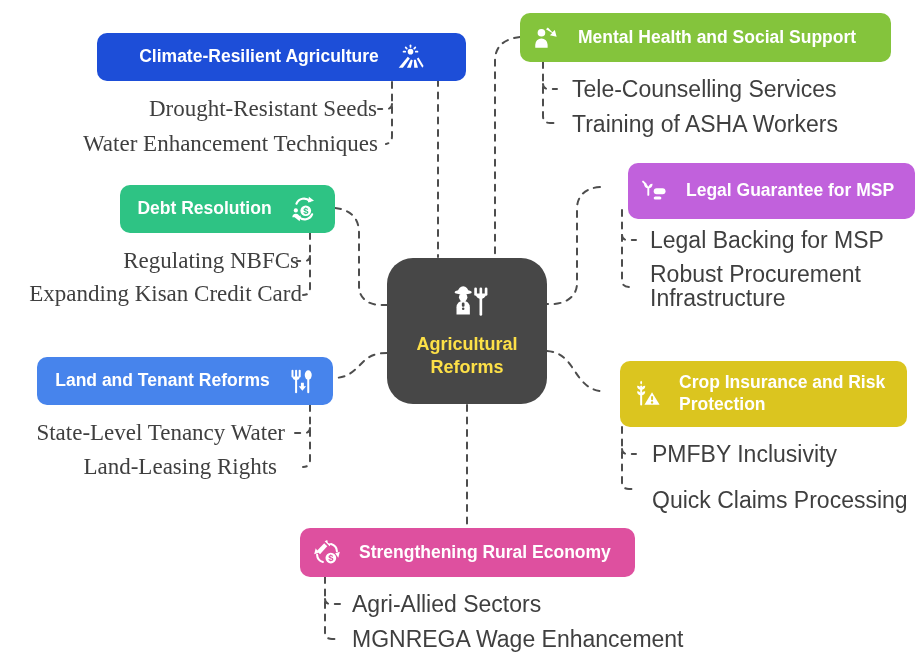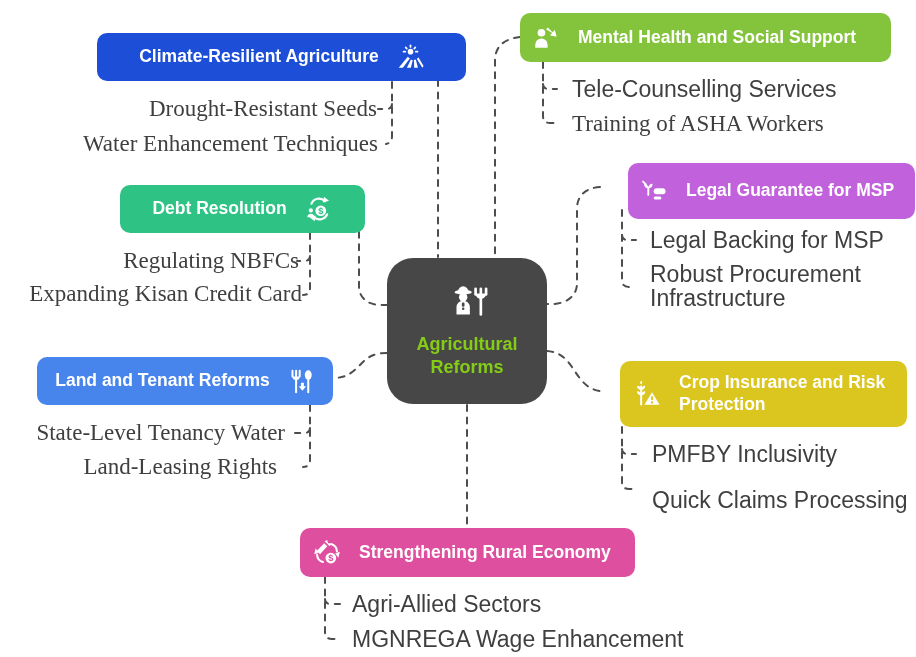--- a/index.html
+++ b/index.html
@@ -18,21 +18,21 @@
     border-radius:10px; color:#ffffff; font-size:17.5px; font-weight:600;
     line-height:1.25; padding:0 13px; gap:18px;
   }
   .node.justify-center { justify-content:center; }
   .node .nlabel { white-space:nowrap; }
   .node .nlabel.wrap { white-space:normal; }
   .node svg.icon { flex:0 0 auto; display:block; }
   .center-node {
     position:absolute; z-index:2; display:flex; flex-direction:column;
     align-items:center; justify-content:center; gap:8px;
-    border-radius:26px; color:#84cc16; text-align:center;
+    border-radius:26px; color:#fde047; text-align:center;
     font-size:18px; font-weight:600; line-height:1.3; padding:10px 14px;
   }
   .leaf {
     position:absolute; z-index:2; color:#3f3f3f; font-size:23px;
     line-height:24px; white-space:nowrap; transform:translateY(-50%);
   }
   .leaf.wrap { white-space:normal; }
   .leaf.r { text-align:right;font-family:Liberation Serif, serif; }
 </style>
 </head>
@@ -117,21 +117,21 @@
     <svg class="icon" width="27" height="27" viewBox="0 0 24 24">
       <g fill="#ffffff">
         <circle cx="7.5" cy="7.8" r="3.4"></circle>
         <path d="M2 21 v-2.6 a5.5 5.5 0 0 1 11 0 V21 Z"></path>
         <path d="M11.5 4.6 l1.7 -1.5 4 4.3 2.2 -2 1.6 5.9 -6 -1.2 2.1 -2 Z"></path>
       </g>
     </svg>
     <span class="nlabel">Mental Health and Social Support</span>
   </div>
 
-  <div class="node justify-center" style="left: 120px; top: 185px; width: 245px; height: 48px; background-color: rgb(46, 195, 132);">
+  <div class="node justify-center" style="left: 120px; top: 185px; width: 215px; height: 48px; background-color: rgb(46, 195, 132);">
     <span class="nlabel">Debt Resolution</span>
     <svg class="icon" width="28" height="28" viewBox="0 0 24 24" style="color: rgb(46, 195, 132);">
       <g stroke="#ffffff" stroke-width="1.8" fill="none" stroke-linecap="round">
         <path d="M5.5 7.5 a7 7 0 0 1 11.5 -2.2"></path>
         <path d="M19 16.5 a7 7 0 0 1 -11.5 2.2"></path>
       </g>
       <g fill="#ffffff">
         <path d="M16.2 1.6 l4.4 3.4 -5.3 1.5 Z"></path>
         <path d="M8.3 22.4 l-4.4 -3.4 5.3 -1.5 Z"></path>
         <circle cx="5" cy="13.2" r="1.8"></circle>
@@ -206,21 +206,21 @@
       </g>
       <text x="15.3" y="19.2" font-size="8" font-weight="bold" text-anchor="middle" fill="currentColor">$</text>
     </svg>
     <span class="nlabel">Strengthening Rural Economy</span>
   </div>
 
   <div class="leaf r" style="right:539px;top:109px;">Drought-Resistant Seeds</div>
   <div class="leaf r" style="right:538px;top:144px;">Water Enhancement Techniques</div>
 
   <div class="leaf" style="left:572px;top:89px;">Tele-Counselling Services</div>
-  <div class="leaf" style="left:572px;top:124px;font-family:Liberation Serif, serif;">Training of ASHA Workers</div>
+  <div class="leaf" style="left:572px;top:124px;">Training of ASHA Workers</div>
 
   <div class="leaf r" style="right:617px;top:261px;">Regulating NBFCs</div>
   <div class="leaf r" style="right:614px;top:294px;">Expanding Kisan Credit Card</div>
 
   <div class="leaf" style="left:650px;top:240px;">Legal Backing for MSP</div>
   <div class="leaf wrap" style="left:650px;top:286px;width:215px;">Robust Procurement Infrastructure</div>
 
   <div class="leaf r" style="right:631px;top:433px;">State-Level Tenancy Water</div>
   <div class="leaf r" style="right:639px;top:467px;">Land-Leasing Rights</div>
 

